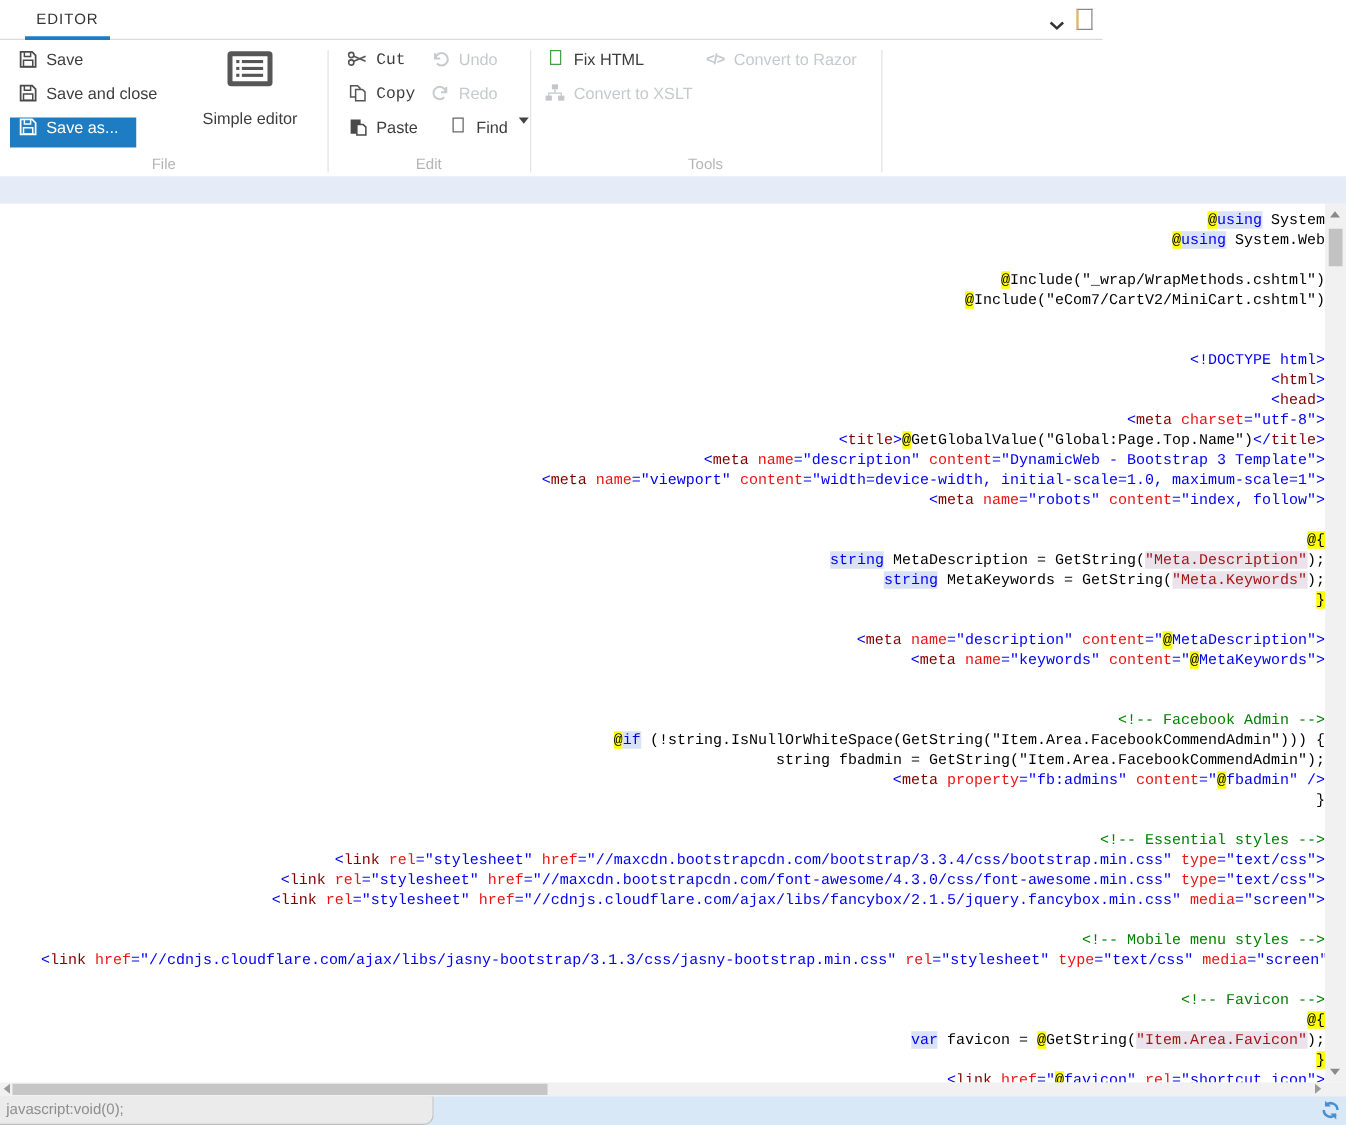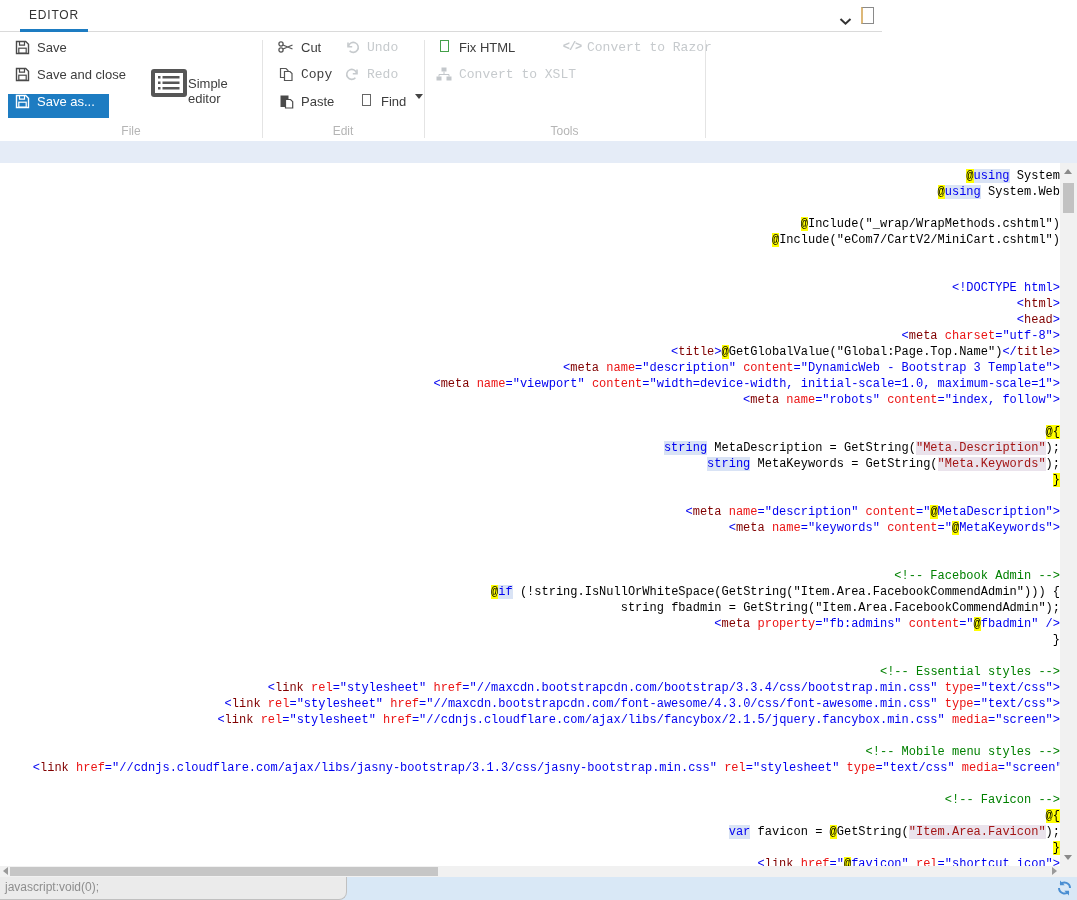--- a/index.html
+++ b/index.html
@@ -9,23 +9,23 @@
   .tabbar{position:absolute;left:0;top:0;width:882px;height:32px;background:#fff;border-bottom:1px solid #dadada;box-sizing:border-box;}
   .tab{position:absolute;left:20px;top:0;height:32px;line-height:30px;padding:0 9px;font-size:12px;letter-spacing:.8px;color:#333;border-bottom:3px solid #1d7cc2;box-sizing:border-box;cursor:pointer;}
   .tab-chevron{position:absolute;right:30px;top:12px;cursor:pointer;}
   .tab-window{position:absolute;right:8px;top:7px;width:13px;height:17px;border:1px solid #8a8a8a;border-left:2px solid #ddb878;box-sizing:border-box;cursor:pointer;background:#fff;}
   
   .ribbon{position:absolute;left:0;top:32px;width:1077px;height:109px;background:#fff;}
   .rbtn{position:absolute;height:24px;display:flex;align-items:flex-start;gap:7px;font-size:13px;color:#3d3d3d;padding:0 6px;cursor:pointer;white-space:nowrap;}
   .rbtn .ic{display:flex;align-items:center;justify-content:center;width:16px;color:#4a4a4a;}
   .rbtn.sel{background:#1d7cc2;color:#fff;padding-right:14px;}
   .rbtn.sel .ic{color:#fff;}
-  .rbtn.dis{color:#c6cacd;cursor:default;font-family:Liberation Mono, monospace;}
+  .rbtn.dis{color:#c6cacd;cursor:default;}
   .rbtn.dis .ic{color:#c6cacd;}
-  .bigbtn{position:absolute;left:150px;top:8px;width:100px;height:90px;display:flex;flex-direction:row;align-items:center;cursor:pointer;}
+  .bigbtn{position:absolute;left:150px;top:8px;width:100px;height:90px;display:flex;flex-direction:column;align-items:center;cursor:pointer;}
   .bigbtn .blabel{margin-top:12px;font-size:13px;color:#3d3d3d;}
   .vsep{position:absolute;top:8px;height:98px;width:1px;background:#e4e4e4;}
   .grplabel{position:absolute;bottom:3px;font-size:12px;color:#b5b5b5;text-align:center;cursor:default;}
   .phsq{display:inline-block;width:9px;height:12px;border:1px solid #666;box-sizing:border-box;background:#fff;}
   .phsq.green{border-color:#44a04a;}
   .caret{display:inline-block;width:0;height:0;border-left:4px solid transparent;border-right:4px solid transparent;border-top:5px solid #444;margin-left:2px;}
   .razoric{font-size:12px;font-weight:bold;letter-spacing:-1px;}
   
   .band{position:absolute;left:0;top:141px;width:1077px;height:22px;background:#e5ecf7;}
   
@@ -110,21 +110,21 @@
             <rect x="12.5" y="13.5" width="17" height="2.5" fill="#565656"></rect>
             <rect x="8" y="19" width="2.5" height="2.5" fill="#565656"></rect>
             <rect x="12.5" y="19" width="17" height="2.5" fill="#565656"></rect>
           </svg>
       </span>
       <span class="blabel">Simple editor</span>
     </div>
     <div class="grplabel" style="left:0;width:262px;">File</div>
     <div class="vsep" style="left:262px;"></div>
 
-    <div class="rbtn" style="left:272px;top:8px;">
+    <div class="rbtn" style="left:272px;top:8px;font-family:Liberation Mono, monospace;">
       <span class="ic">
         <svg width="16" height="14" viewBox="0 0 16 14">
             <circle cx="3" cy="4" r="2.1" fill="none" stroke="#555" stroke-width="1.3"></circle>
             <circle cx="3" cy="10" r="2.1" fill="none" stroke="#555" stroke-width="1.3"></circle>
             <path d="M5 5l9.5 4M5 9l9.5-4" stroke="#555" stroke-width="1.3"></path>
           </svg>
       </span>
       <span>Cut</span>
     </div>
     <div class="rbtn" style="left:272px;top:35px;font-family:Liberation Mono, monospace;">

